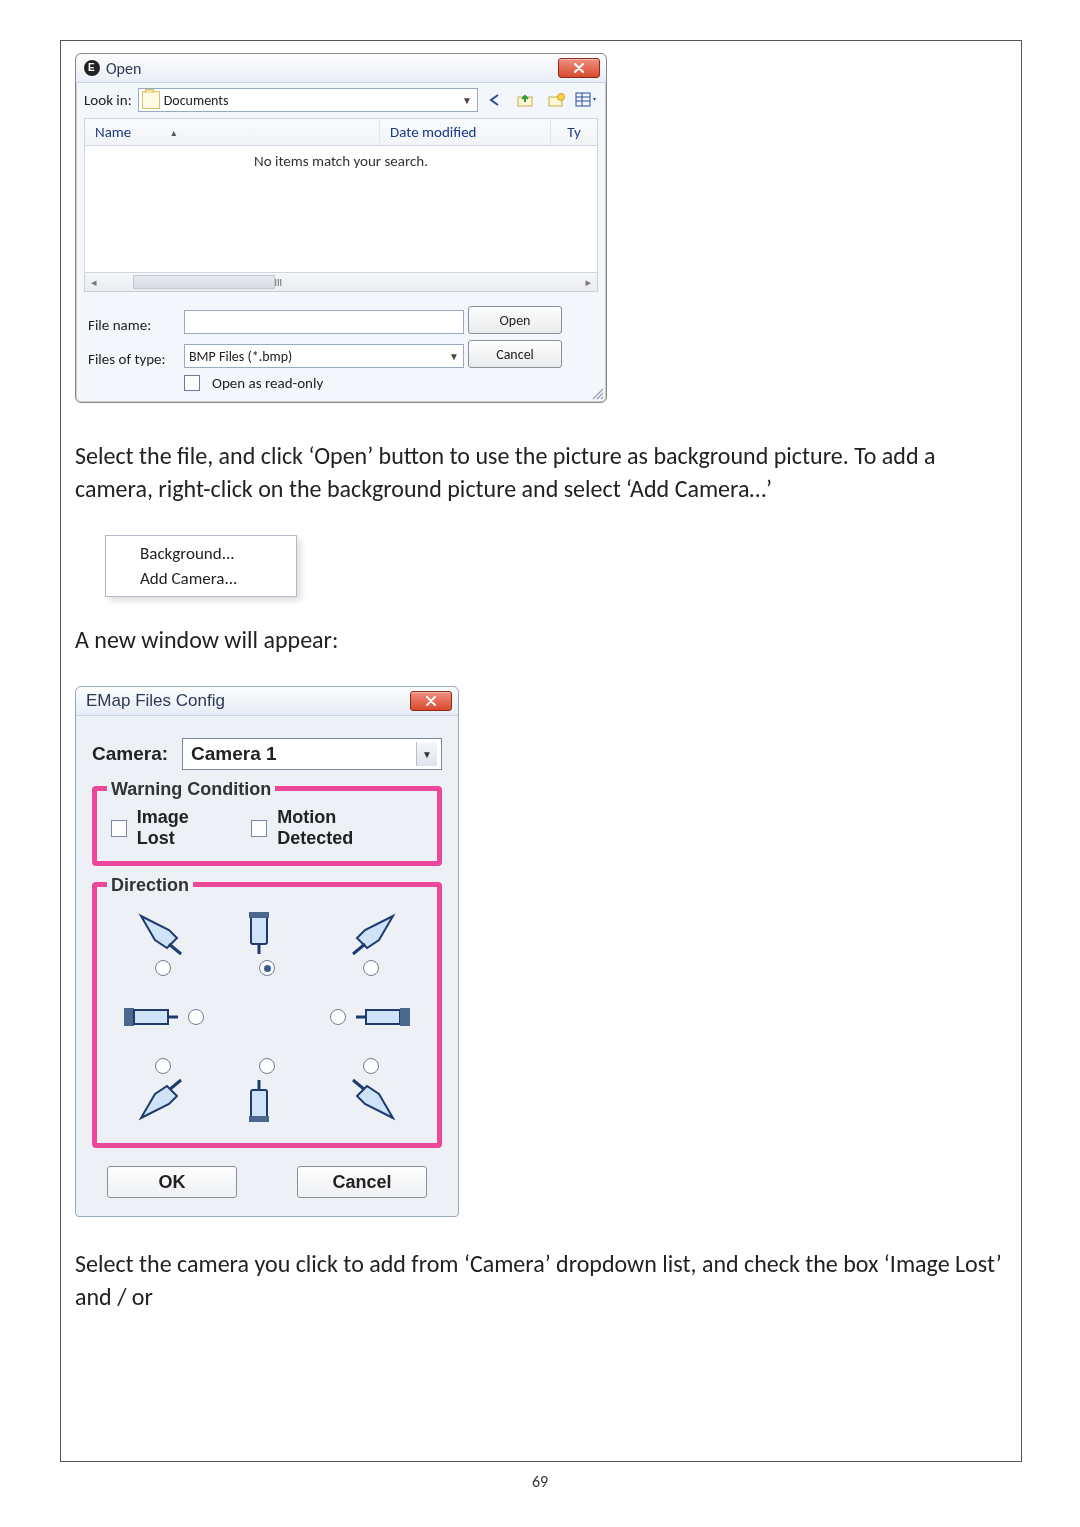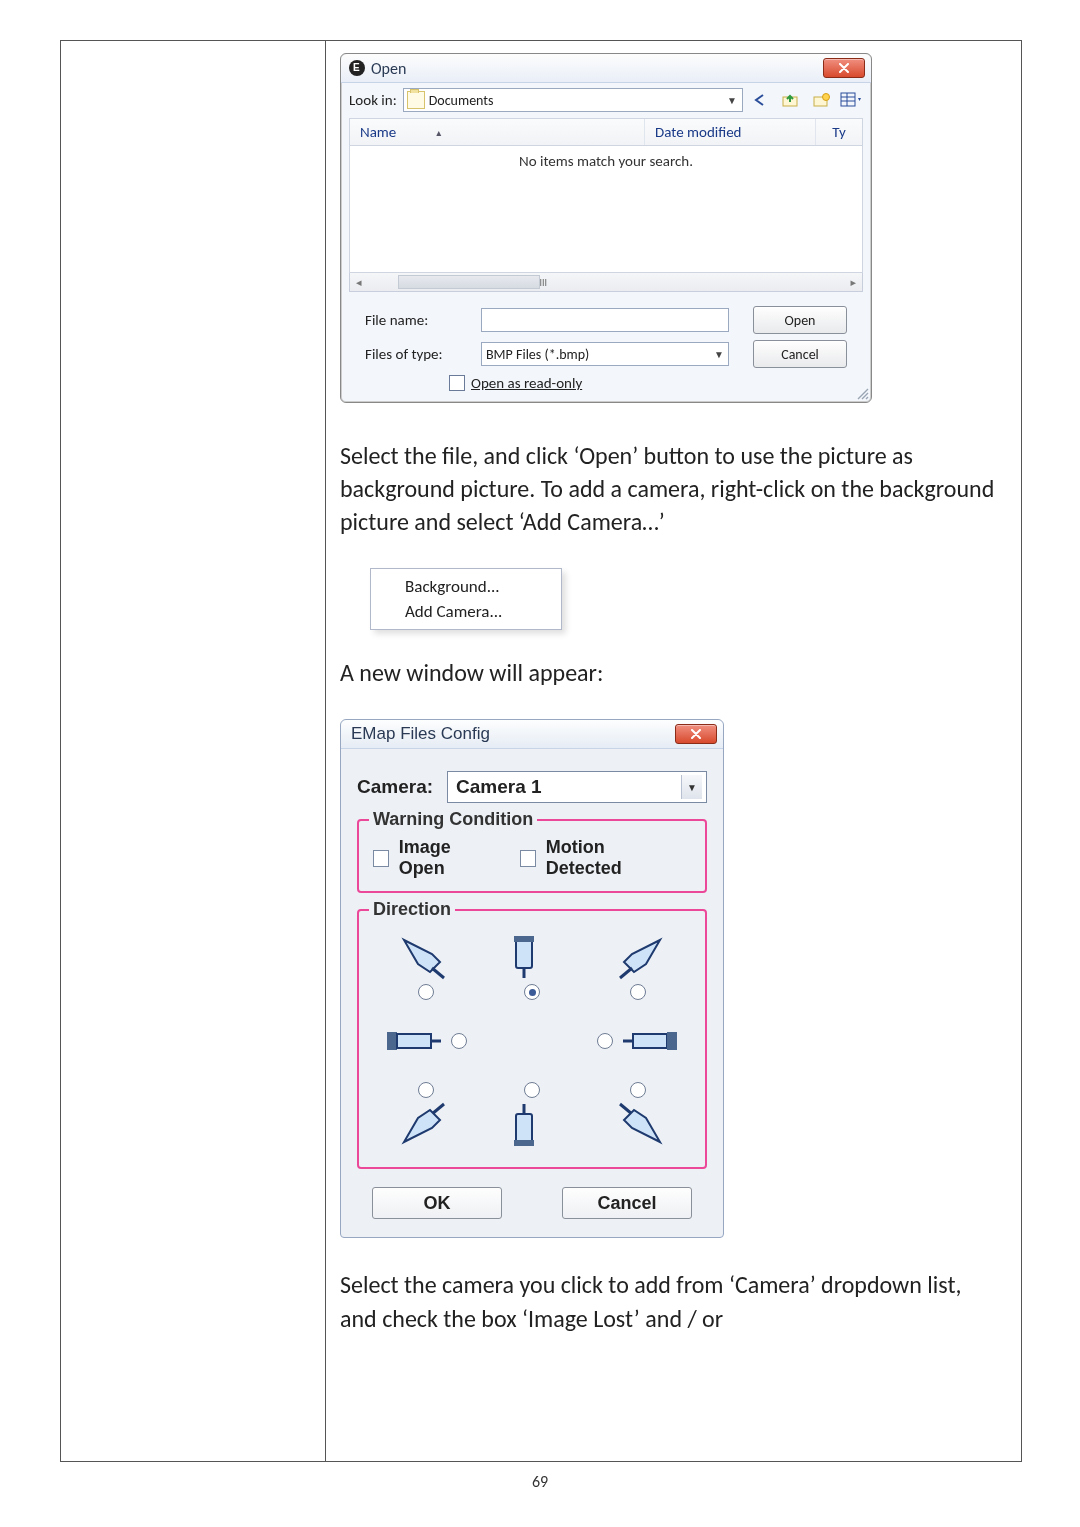--- a/index.html
+++ b/index.html
@@ -18,20 +18,21 @@
   .outer-border {
     border: 1px solid #555;
     width: 100%;
     height: 1420px;
     position: relative;
   }
   .inner-row {
     display: flex;
     width: 100%;
     height: 100%;
+    flex-direction: column;
   }
   .left-col {
     width: 264px;
     border-right: 1px solid #555;
   }
   .right-col {
     flex: 1;
     padding: 12px 18px 12px 14px;
     box-sizing: border-box;
   }
@@ -132,36 +133,36 @@
     display: flex; align-items: center; justify-content: space-between;
     font-size: 11px; color: #777;
   }
   .open-scroll .arrow { padding: 0 6px; }
   .open-scroll .thumb {
     width: 140px; height: 12px; margin-left: 30px;
     background: linear-gradient(#e7e9ee,#d6dbe2);
     border: 1px solid #c4cad3;
   }
   .open-bottom { padding: 8px 8px 10px 8px; position: relative; }
-  .field-row { display: flex; align-items: center; gap: 24px; margin: 6px 16px; }
+  .field-row { display: flex; align-items: flex-end; gap: 4px; margin: 6px 4px; }
   .field-label { width: 92px; font-size: 15px; }
   .field-input {
     flex: 1; height: 22px; border: 1px solid #9aa9c0; background: #fff;
     display: flex; align-items: center; padding: 0 4px; font-size: 14px;
   }
   .field-combo { flex: 1; }
   .field-input .dd { font-size: 10px; color: #444; margin-left: auto; }
   .btn-classic {
     width: 92px; height: 26px;
     background: linear-gradient(#fefefe,#e9eaec);
     border: 1px solid #8a9099; border-radius: 3px;
     display: flex; align-items: center; justify-content: center;
     font-size: 14px; box-shadow: inset 0 1px 0 #fff;
   }
-  .checkbox-row { display: flex; align-items: center; gap: 6px; margin: 6px 0 0 100px; text-decoration: underline; }
+  .checkbox-row { display: flex; align-items: center; gap: 12px; margin: 6px 0 0 100px; }
   .chk { width: 14px; height: 14px; border: 1px solid #6a7a99; background: #fff; }
   .resize-grip {
     position: absolute; right: 2px; bottom: 2px;
     width: 14px; height: 14px;
   }
   .resize-grip svg { display: block; }
 
   
   .body-text {
     font-size: 24px;
@@ -209,21 +210,21 @@
     flex: 1; height: 30px; border: 1px solid #7a8aa2;
     background: #fff; display: flex; align-items: center;
     padding: 0 4px 0 8px; font-size: 19px; font-weight: bold;
   }
   .cam-combo .dd {
     width: 20px; height: 24px; background: linear-gradient(#f5f7fa,#dfe4ec);
     border-left: 1px solid #b6c0d0; display: flex; align-items: center; justify-content: center;
     font-size: 10px; color: #333; margin-left: auto;
   }
   .gbox {
-    border: 2px solid #ec4899; border-radius: 4px;
+    border: 5px solid #ec4899; border-radius: 4px;
     margin-top: 16px; padding: 16px 14px 12px 14px;
     position: relative;
   }
   .gbox-legend {
     position: absolute; top: -12px; left: 10px;
     background: #edf1f6; padding: 0 4px;
     font-size: 18px; font-weight: bold; color: #333;
   }
   .warn-row { display: flex; align-items: center; gap: 10px; }
   .warn-row .chk { width: 15px; height: 15px; border: 1px solid #7a8aa2; }
@@ -392,21 +393,21 @@
               <div class="cam-combo">
                 <span>Camera 1</span>
                 <span class="dd">▼</span>
               </div>
             </div>
 
             <div class="gbox">
               <span class="gbox-legend">Warning Condition</span>
               <div class="warn-row">
                 <span class="chk"></span>
-                <span class="lbl">Image Open</span>
+                <span class="lbl">Image Lost</span>
                 <span class="chk"></span>
                 <span class="lbl">Motion Detected</span>
               </div>
             </div>
 
             <div class="gbox">
               <span class="gbox-legend">Direction</span>
               <div class="dir-grid">
 
                 <div class="dir-cell">

